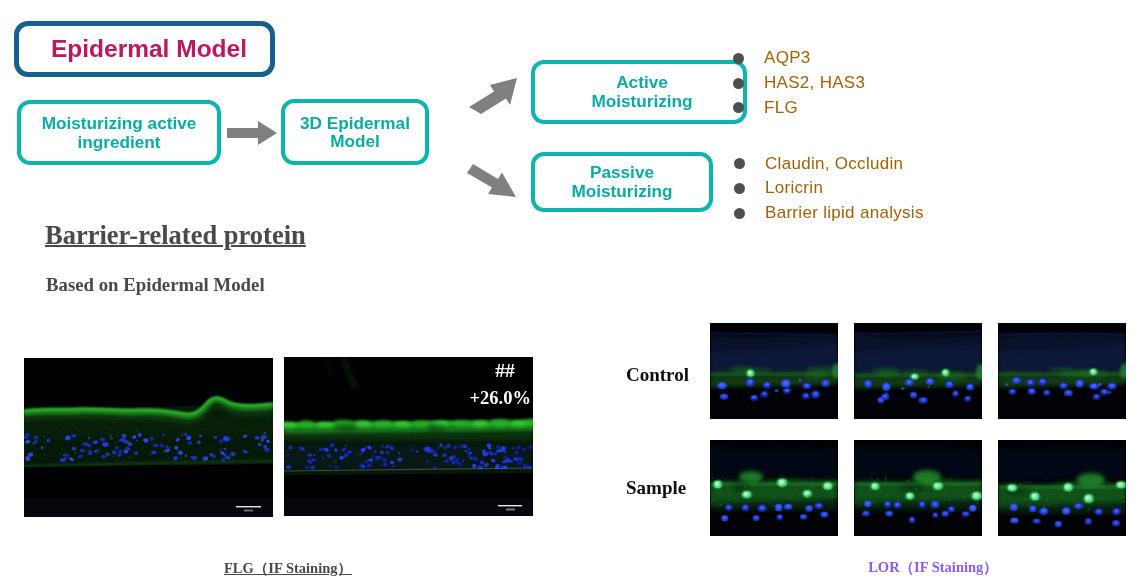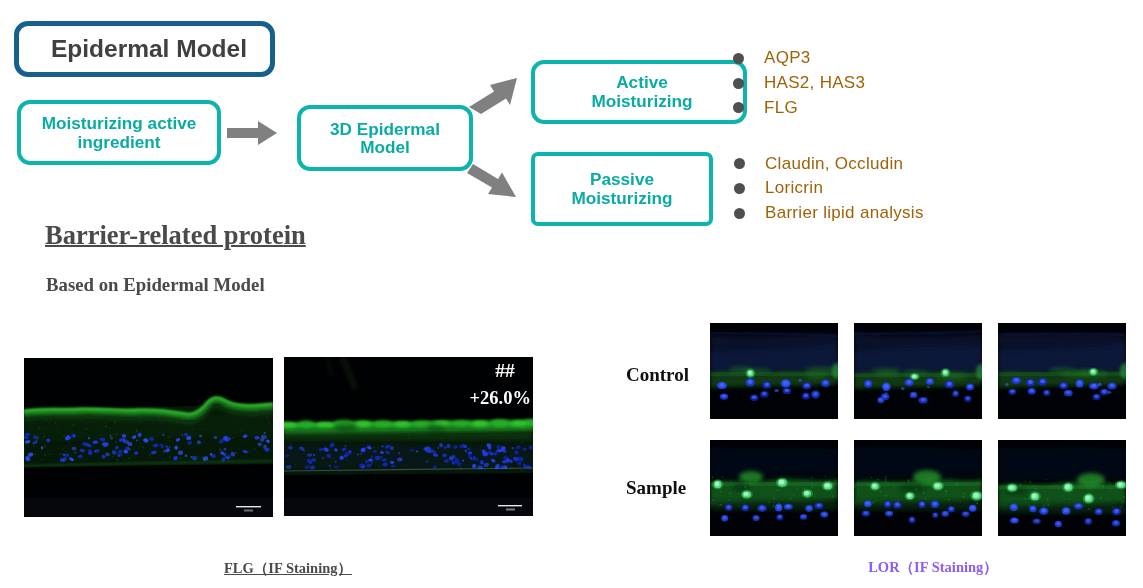--- a/index.html
+++ b/index.html
@@ -9,26 +9,26 @@
            display:flex;align-items:center;justify-content:center;text-align:center;
            color:#0aaba5;font-weight:bold;font-size:17.2px;line-height:18.3px;box-sizing:border-box;}
   .bl{position:absolute;color:#a16207;font-size:17px;line-height:24.8px;letter-spacing:0.3px;}
   .bl .it{position:relative;padding-left:31px;white-space:nowrap;}
   .bl .it::before{content:"";position:absolute;left:0;top:6.9px;width:11px;height:11px;border-radius:50%;background:#4f4f4f;}
   .serif{font-family:"Liberation Serif",serif;}
 </style></head>
 <body>
 
 <div class="abs" style="left:14px;top:21px;width:261px;height:56px;border:5.5px solid #15608d;border-radius:14px;background:#fff;box-sizing:border-box;display:flex;align-items:center;justify-content:center;">
-    <span style="color:#404040;font-weight:bold;font-size:24.5px;padding-left:9px;">Epidermal Model</span>
+    <span style="color:#be185d;font-weight:bold;font-size:24.5px;padding-left:9px;">Epidermal Model</span>
   </div>
 <div class="tealbox" style="left:17px;top:100px;width:204px;height:65px;">Moisturizing active<br>ingredient</div>
-<div class="tealbox" style="left:281px;top:105px;width:176px;height:66px;margin-left:16px;">3D Epidermal<br>Model</div>
+<div class="tealbox" style="left:281px;top:99px;width:148px;height:66px;">3D Epidermal<br>Model</div>
 <div class="tealbox" style="left:531px;top:60px;width:216px;height:63.5px;padding-left:6px;">Active<br>Moisturizing</div>
-<div class="tealbox" style="left:531px;top:151.5px;width:182px;height:74px;border-radius:7px;">Passive<br>Moisturizing</div>
+<div class="tealbox" style="left:531px;top:151.5px;width:182px;height:60px;">Passive<br>Moisturizing</div>
 <svg class="abs" style="left:0;top:0;" width="560" height="230" viewBox="0 0 560 230">
     <path d="M227,128 L258,128 L258,121 L277,133 L258,145 L258,138 L227,138 Z" fill="#808080"></path>
     <path d="M469,105 L494,89.5 L490,83 L517,76 L510,103 L506,96.5 L481,112 Z" fill="#808080" transform="translate(0,2)"></path>
     <path d="M474,163 L499,178 L503,171.5 L517,196 L489,193 L493,186.5 L468,172 Z" fill="#808080" transform="translate(-1,1)"></path>
   </svg>
 <div class="bl" style="left:733px;top:46px;">
     <div class="it">AQP3</div>
     <div class="it">HAS2, HAS3</div>
     <div class="it">FLG</div>
   </div>

